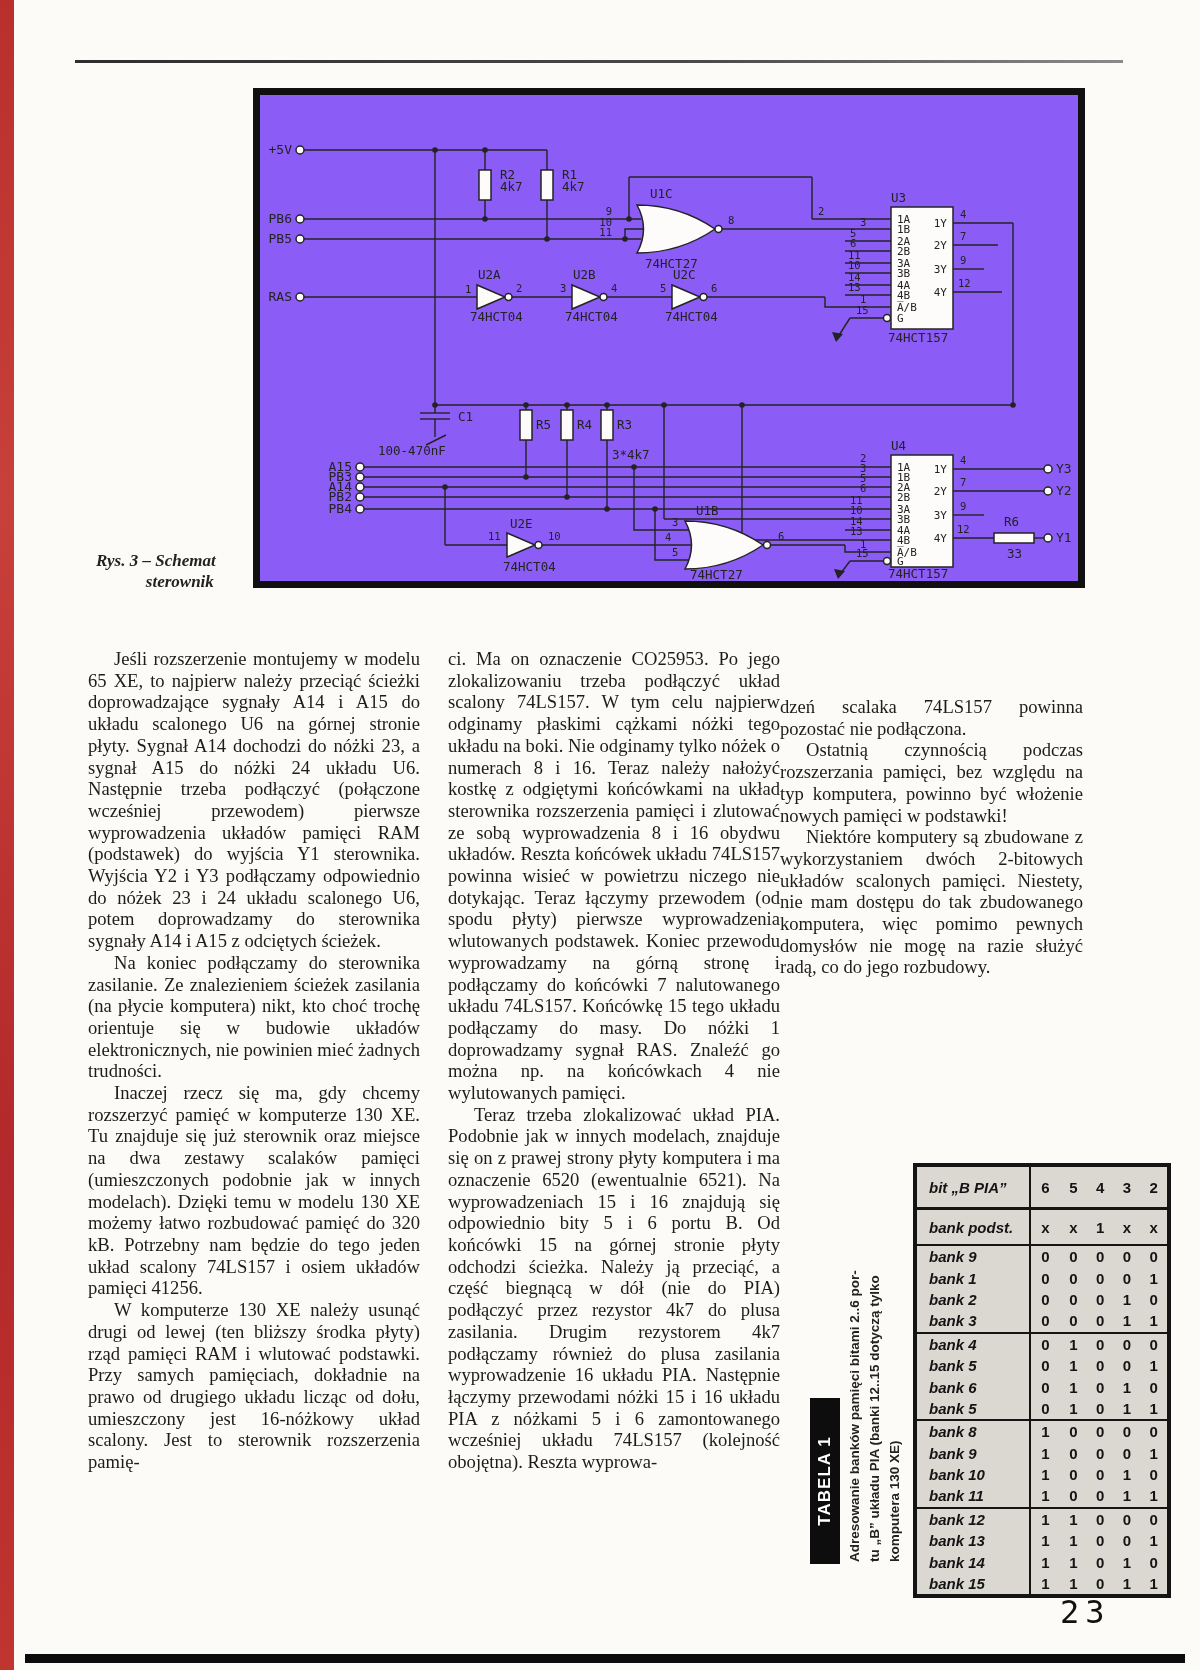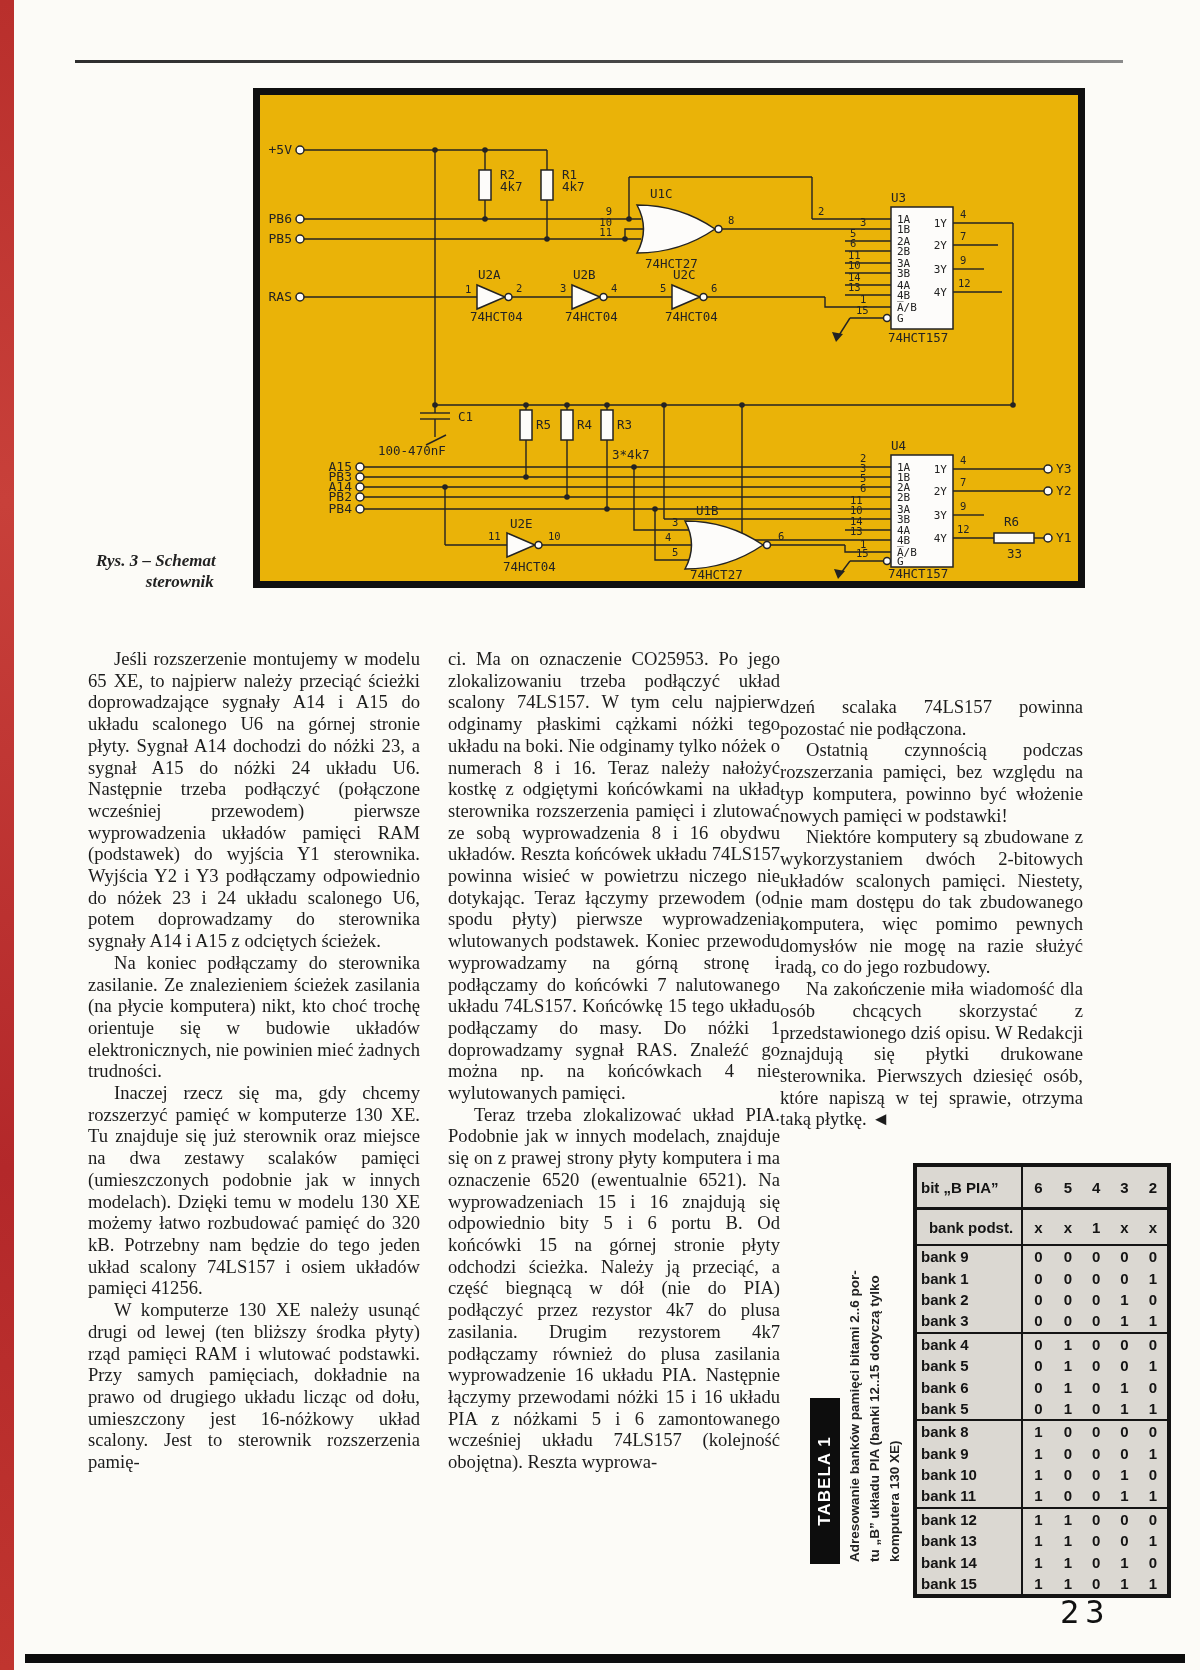--- a/index.html
+++ b/index.html
@@ -4,42 +4,42 @@
 <style>
   html,body{margin:0;padding:0;background:#9a9a9a;}
   .page{position:relative;width:1200px;height:1670px;background:#fcfbf7;overflow:hidden;
         font-family:"Liberation Serif", serif;}
   .redbar{position:absolute;left:0;top:0;width:14px;height:1670px;
         background:linear-gradient(180deg,#b92f2c,#c8403a 30%,#b3282a 70%,#c0352f);}
   .toprule{position:absolute;left:75px;top:60px;width:1048px;height:3px;
         background:linear-gradient(90deg,#2e2e2e,#4a4a4a 60%,#8a8a8a);}
   .bottombar{position:absolute;left:25px;top:1654px;width:1160px;height:9px;background:#0c0c0c;}
   .figbox{position:absolute;left:253px;top:88px;width:818px;height:486px;
-        border:7px solid #101010;background:#eab308;}
+        border:7px solid #101010;background:#8b5cf6;}
   .figbox svg{display:block;}
   svg text{font-family:"DejaVu Sans Mono", monospace;fill:#232323;}
   .t13{font-size:13px;} .t12{font-size:12.5px;} .pin{font-size:10.5px;} .inner{font-size:11px;}
   .figcaption{position:absolute;left:96px;top:550px;font-style:italic;font-weight:bold;
         font-size:17px;line-height:21px;color:#222;text-align:center;}
   .figcaption .l2{padding-left:48px;}
   .col{position:absolute;top:648px;width:332px;text-align:justify;
         font-size:18.6px;line-height:21.7px;color:#1c1c1c;}
   .col p{margin:0;text-indent:26px;}
   .col p.noindent{text-indent:0;}
   .col1{left:88px;} .col2{left:448px;} .col3{left:780px;width:303px;margin-top:48px;}
   .tabela{position:absolute;left:913px;top:1163px;width:250px;background:#dbd8d2;
         border:4px solid #141414;font-family:"Liberation Sans", sans-serif;
         font-weight:bold;font-size:15px;color:#141414;}
   .tabela table{width:100%;border-collapse:collapse;}
   .tabela td{padding:0;height:21.4px;}
-  .tabela td.lbl{text-align:left;padding-left:4px;width:100px;}
+  .tabela td.lbl{text-align:left;padding-left:12px;width:100px;font-style:italic;}
   .tabela td.bit{text-align:center;}
   .tabela td.bit.first{border-left:2.5px solid #141414;}
   .tabela tr.head td{height:40px;border-bottom:3px solid #141414;}
-  .tabela tr.podst td{height:34px;border-bottom:2.5px solid #141414;text-align:center;}
+  .tabela tr.podst td{height:34px;border-bottom:2.5px solid #141414;}
   .tabela tr.group-start td{border-top:2.5px solid #141414;}
   .rot-wrap{position:absolute;overflow:visible;}
   .rot-inner{transform-origin:0 0;}
   .tab-label-wrap{left:810px;top:1398px;width:30px;height:166px;}
   .tab-label{width:166px;height:30px;transform:rotate(-90deg) translateX(-166px);
         background:#0d0d0d;color:#ffffff;font-family:"Liberation Sans", sans-serif;
         font-weight:bold;font-size:17px;line-height:30px;text-align:center;letter-spacing:1px;}
   .tab-cap-wrap{left:845px;top:1160px;width:64px;height:402px;}
   .tab-cap{width:402px;height:64px;transform:rotate(-90deg) translateX(-402px);
         font-family:"Liberation Sans", sans-serif;font-weight:bold;font-size:13.5px;
@@ -330,21 +330,20 @@
     <p>W komputerze 130 XE należy usunąć drugi od lewej (ten bliższy środka płyty) rząd pamięci RAM i wlutować podstawki. Przy samych pamięciach, dokładnie na prawo od drugiego układu licząc od dołu, umieszczony jest 16-nóżkowy układ scalony. Jest to sterownik rozszerzenia pamię-</p>
   </div>
   <div class="col col2">
     <p class="noindent">ci. Ma on oznaczenie CO25953. Po jego zlokalizowaniu trzeba podłączyć układ scalony 74LS157. W tym celu najpierw odginamy płaskimi cążkami nóżki tego układu na boki. Nie odginamy tylko nóżek o numerach 8 i 16. Teraz należy nałożyć kostkę z odgiętymi końcówkami na układ sterownika rozszerzenia pamięci i zlutować ze sobą wyprowadzenia 8 i 16 obydwu układów. Reszta końcówek układu 74LS157 powinna wisieć w powietrzu niczego nie dotykając. Teraz łączymy przewodem (od spodu płyty) pierwsze wyprowadzenia wlutowanych podstawek. Koniec przewodu wyprowadzamy na górną stronę i podłączamy do końcówki 7 nalutowanego układu 74LS157. Końcówkę 15 tego układu podłączamy do masy. Do nóżki 1 doprowadzamy sygnał RAS. Znaleźć go można np. na końcówkach 4 nie wylutowanych pamięci.</p>
     <p>Teraz trzeba zlokalizować układ PIA. Podobnie jak w innych modelach, znajduje się on z prawej strony płyty komputera i ma oznaczenie 6520 (ewentualnie 6521). Na wyprowadzeniach 15 i 16 znajdują się odpowiednio bity 5 i 6 portu B. Od końcówki 15 na górnej stronie płyty odchodzi ścieżka. Należy ją przeciąć, a część biegnącą w dół (nie do PIA) podłączyć przez rezystor 4k7 do plusa zasilania. Drugim rezystorem 4k7 podłączamy również do plusa zasilania wyprowadzenie 16 układu PIA. Następnie łączymy przewodami nóżki 15 i 16 układu PIA z nóżkami 5 i 6 zamontowanego wcześniej układu 74LS157 (kolejność obojętna). Reszta wyprowa-</p>
   </div>
   <div class="col col3">
     <p class="noindent">dzeń scalaka 74LS157 powinna pozostać nie podłączona.</p>
     <p>Ostatnią czynnością podczas rozszerzania pamięci, bez względu na typ komputera, powinno być włożenie nowych pamięci w podstawki!</p>
     <p>Niektóre komputery są zbudowane z wykorzystaniem dwóch 2-bitowych układów scalonych pamięci. Niestety, nie mam dostępu do tak zbudowanego komputera, więc pomimo pewnych domysłów nie mogę na razie służyć radą, co do jego rozbudowy.</p>
-    <p>Na zakończenie miła wiadomość dla osób chcących skorzystać z przedstawionego dziś opisu. W Redakcji znajdują się płytki drukowane sterownika. Pierwszych dziesięć osób, które napiszą w tej sprawie, otrzyma taką płytkę. ◄</p>
   </div>
 
   <div class="rot-wrap tab-label-wrap">
     <div class="rot-inner tab-label">TABELA 1</div>
   </div>
   <div class="rot-wrap tab-cap-wrap">
     <div class="rot-inner tab-cap">
       <div>Adresowanie banków pamięci bitami 2..6 por-</div>
       <div>tu „B” układu PIA (banki 12..15 dotyczą tylko</div>
       <div>komputera 130 XE)</div>

